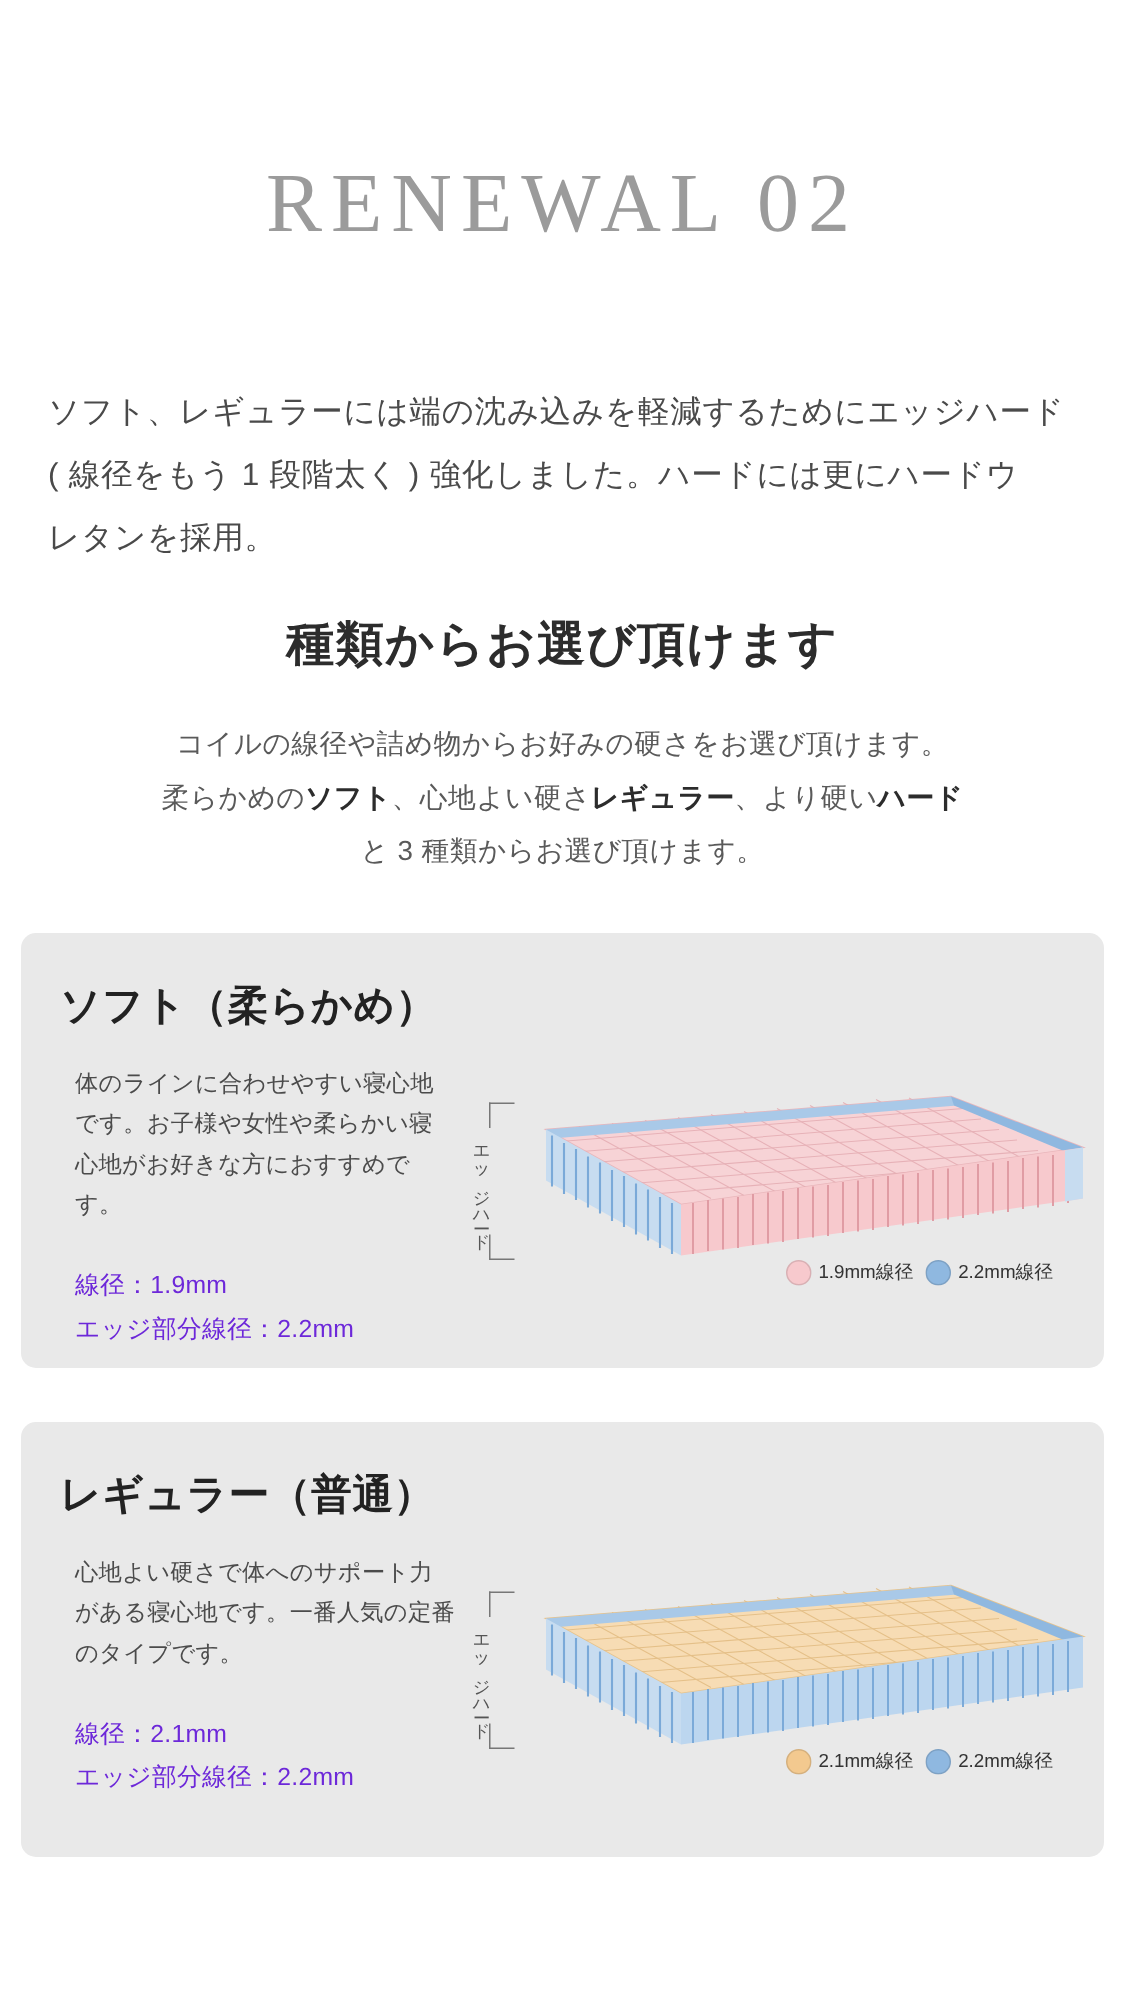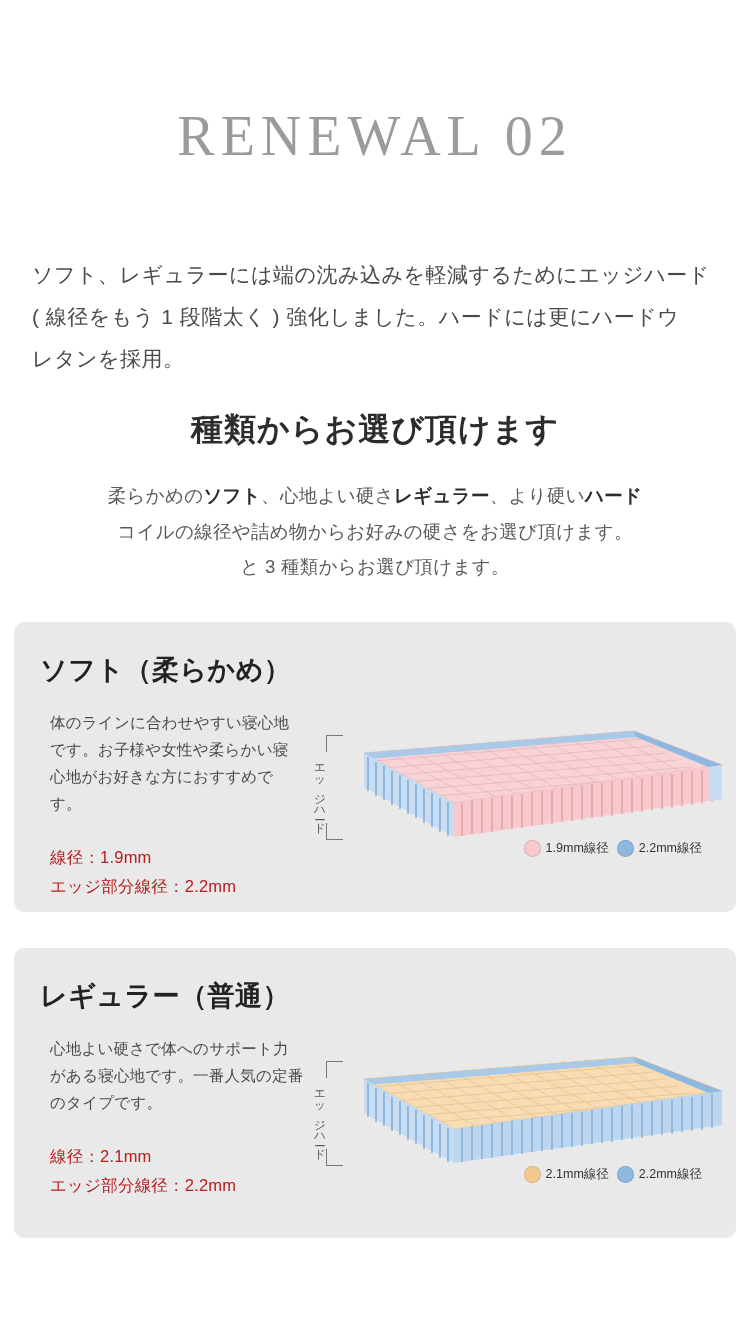--- a/index.html
+++ b/index.html
@@ -100,21 +100,21 @@
   .card-desc {
     font-size: 15.5px;
     line-height: 1.75;
     color: #4b4b4b;
     letter-spacing: 0.2px;
   }
   .card-specs {
     margin-top: 26px;
     font-size: 16.5px;
     line-height: 1.75;
-    color: #b91c1c;
+    color: #6d28d9;
     letter-spacing: 0.2px;
   }
 
   .card-right {
     flex: 1;
     position: relative;
   }
 
   
   .mattress-wrap {
@@ -172,24 +172,24 @@
     <div>ソフト、レギュラーには端の沈み込みを軽減するためにエッジハード</div>
     <div>( 線径をもう 1 段階太く ) 強化しました。ハードには更にハードウ</div>
     <div>レタンを採用。</div>
   </div>
 
   <div class="big-heading">
     <div>種類からお選び頂けます</div>
   </div>
 
   <div class="subtext">
+    <div>コイルの線径や詰め物からお好みの硬さをお選び頂けます。</div>
     <div>
       <span>柔らかめの</span><b>ソフト</b><span>、心地よい硬さ</span><b>レギュラー</b><span>、より硬い</span><b>ハード</b>
     </div>
-    <div>コイルの線径や詰め物からお好みの硬さをお選び頂けます。</div>
     <div>と 3 種類からお選び頂けます。</div>
   </div>
 
   <div class="card soft">
     <div class="card-title">ソフト（柔らかめ）</div>
     <div class="card-body">
       <div class="card-left">
         <div class="card-desc">体のラインに合わせやすい寝心地です。お子様や女性や柔らかい寝心地がお好きな方におすすめです。</div>
         <div class="card-specs">
           <div>線径：1.9mm</div>

